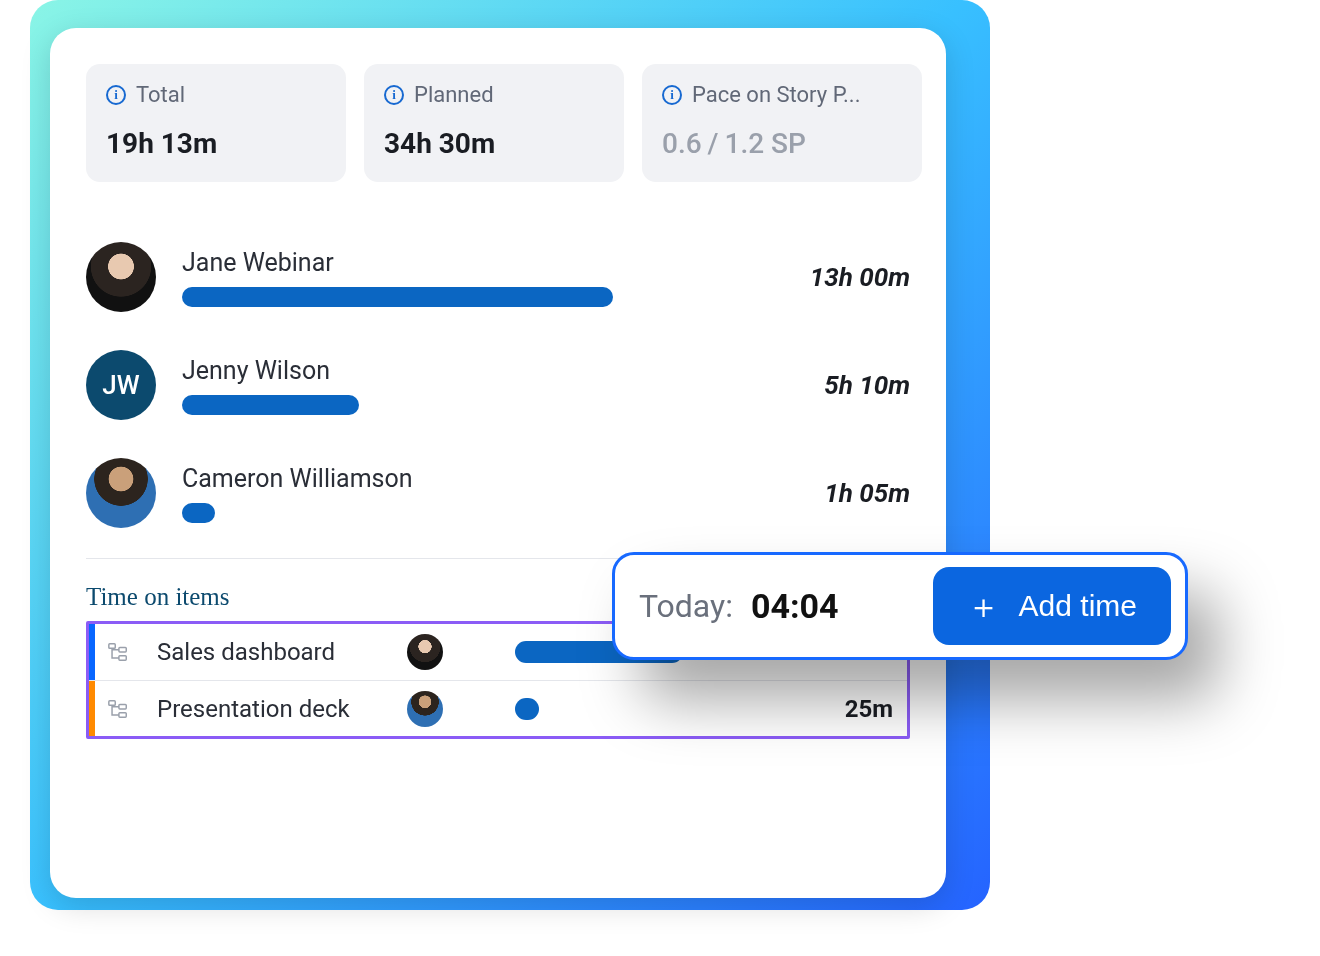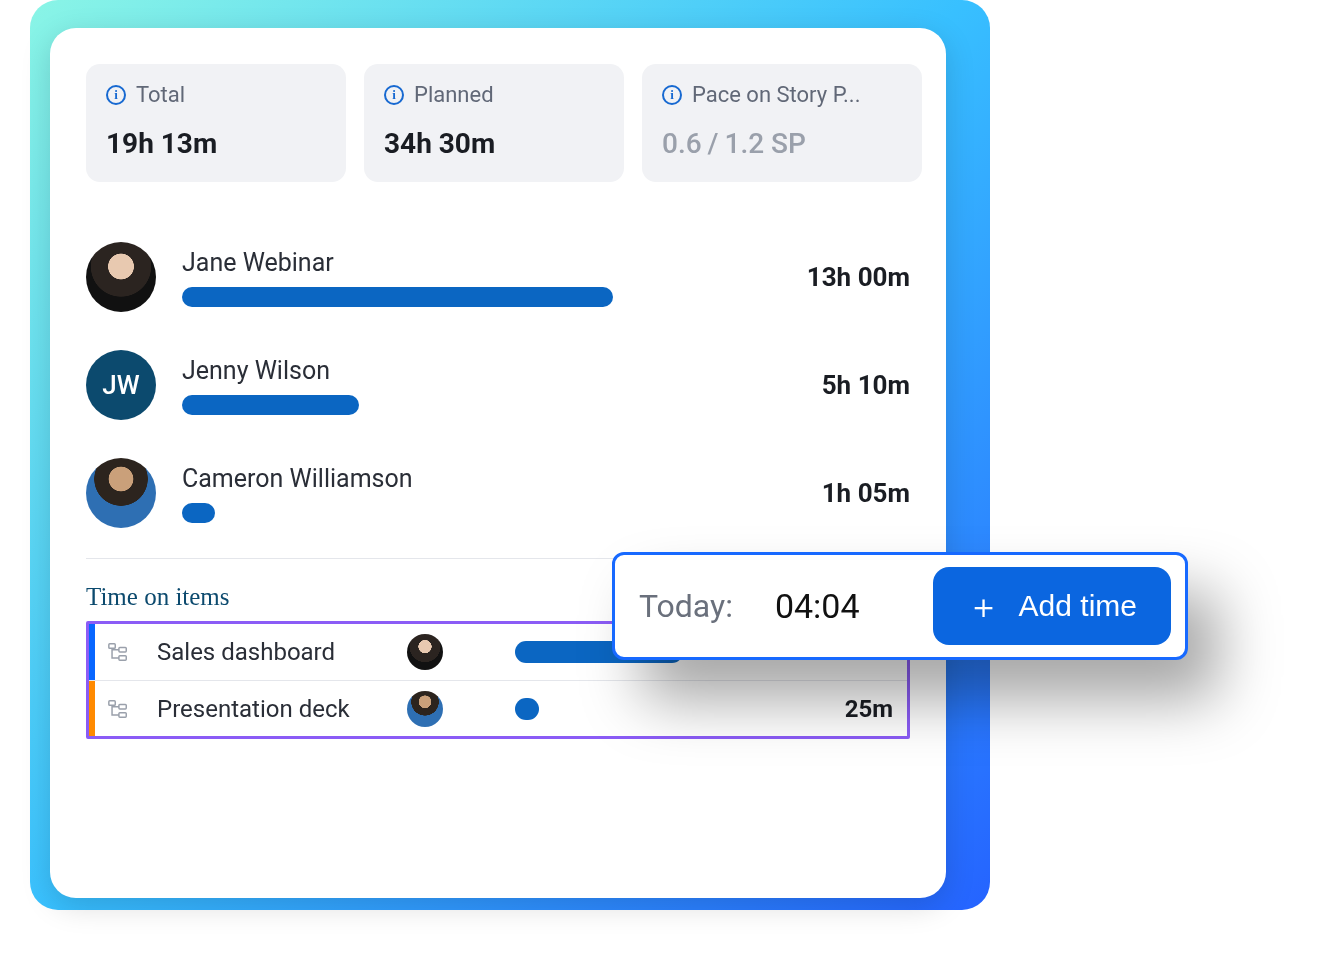--- a/index.html
+++ b/index.html
@@ -66,21 +66,21 @@
     background: #0c4a6e; color: #fff; font-size: 26px; font-weight: 500;
     overflow: hidden;
   }
   .avatar.photo1 { background: radial-gradient(circle at 50% 35%, #e8c9b0 0 22%, #2b2420 23% 52%, #111 53% 100%); }
   .avatar.photo3 { background: radial-gradient(circle at 50% 30%, #caa07a 0 20%, #2c241e 21% 44%, #2e6fb3 45% 100%); }
 
   .person-main { flex: 1; min-width: 0; }
   .person-name { font-size: 25px; color: #2a2e37; margin-bottom: 10px; }
   .bar-track { height: 20px; border-radius: 12px; position: relative; width: 100%; }
   .bar { height: 20px; background: #0b66c2; border-radius: 12px; }
-  .person-time { font-size: 26px; font-weight: 700; color: #1a1d23; text-align: right; width: 150px; }
+  .person-time { font-size: 26px; font-weight: 700; color: #1a1d23; text-align: right; width: 150px; font-style: italic; }
 
   .divider { height: 1px; background: #e4e6eb; margin: 4px 0 24px 0; }
 
   
   .toi-label { font-size: 25px; color: #0c4a6e; margin-bottom: 10px; font-family: Liberation Serif, serif; }
   .toi-list { border: 3px solid #8b5cf6; border-radius: 2px; }
   .toi-row {
     display: flex; align-items: center; height: 56px;
     border-top: 1px solid #e4e6eb;
     position: relative; padding-left: 18px; padding-right: 14px;
@@ -107,27 +107,27 @@
   }
   .toi-bar-area { flex: 1; display:flex; align-items:center; padding: 0 18px; }
   .toi-bar { height: 22px; background:#0b66c2; border-radius: 12px; }
   .toi-time { font-size: 24px; font-weight: 700; color:#1a1d23; text-align:right; width: 120px; }
 
   
   .today-widget {
     position: absolute;
     top: 552px; left: 612px;
     width: 576px; height: 108px;
-    background: #fff; border: 3px solid #1769ff; border-radius: 12px;
+    background: #fff; border: 3px solid #1769ff; border-radius: 22px;
     display: flex; align-items: center; padding: 0 14px 0 24px;
     box-shadow: 30px 40px 60px rgba(0,0,0,0.35);
     z-index: 5;
   }
   .today-label { font-size: 32px; color:#6a707c; margin-right: 18px; }
-  .today-time { font-size: 34px; font-weight: 400; color:#111;margin-left:24px; }
+  .today-time { font-size: 34px; font-weight: 700; color:#111; }
   .spacer { flex:1; }
   .add-btn {
     background:#0b66e0; color:#fff; border:none; border-radius: 16px;
     height: 78px; padding: 0 34px; font-size: 30px; font-weight: 500;
     display:flex; align-items:center; gap: 18px; cursor:pointer;
   }
   .plus { font-size: 34px; font-weight: 400; line-height: 1; }
 
   
   .tree-svg { stroke:#9aa0ab; stroke-width:1.6; fill:none; }

